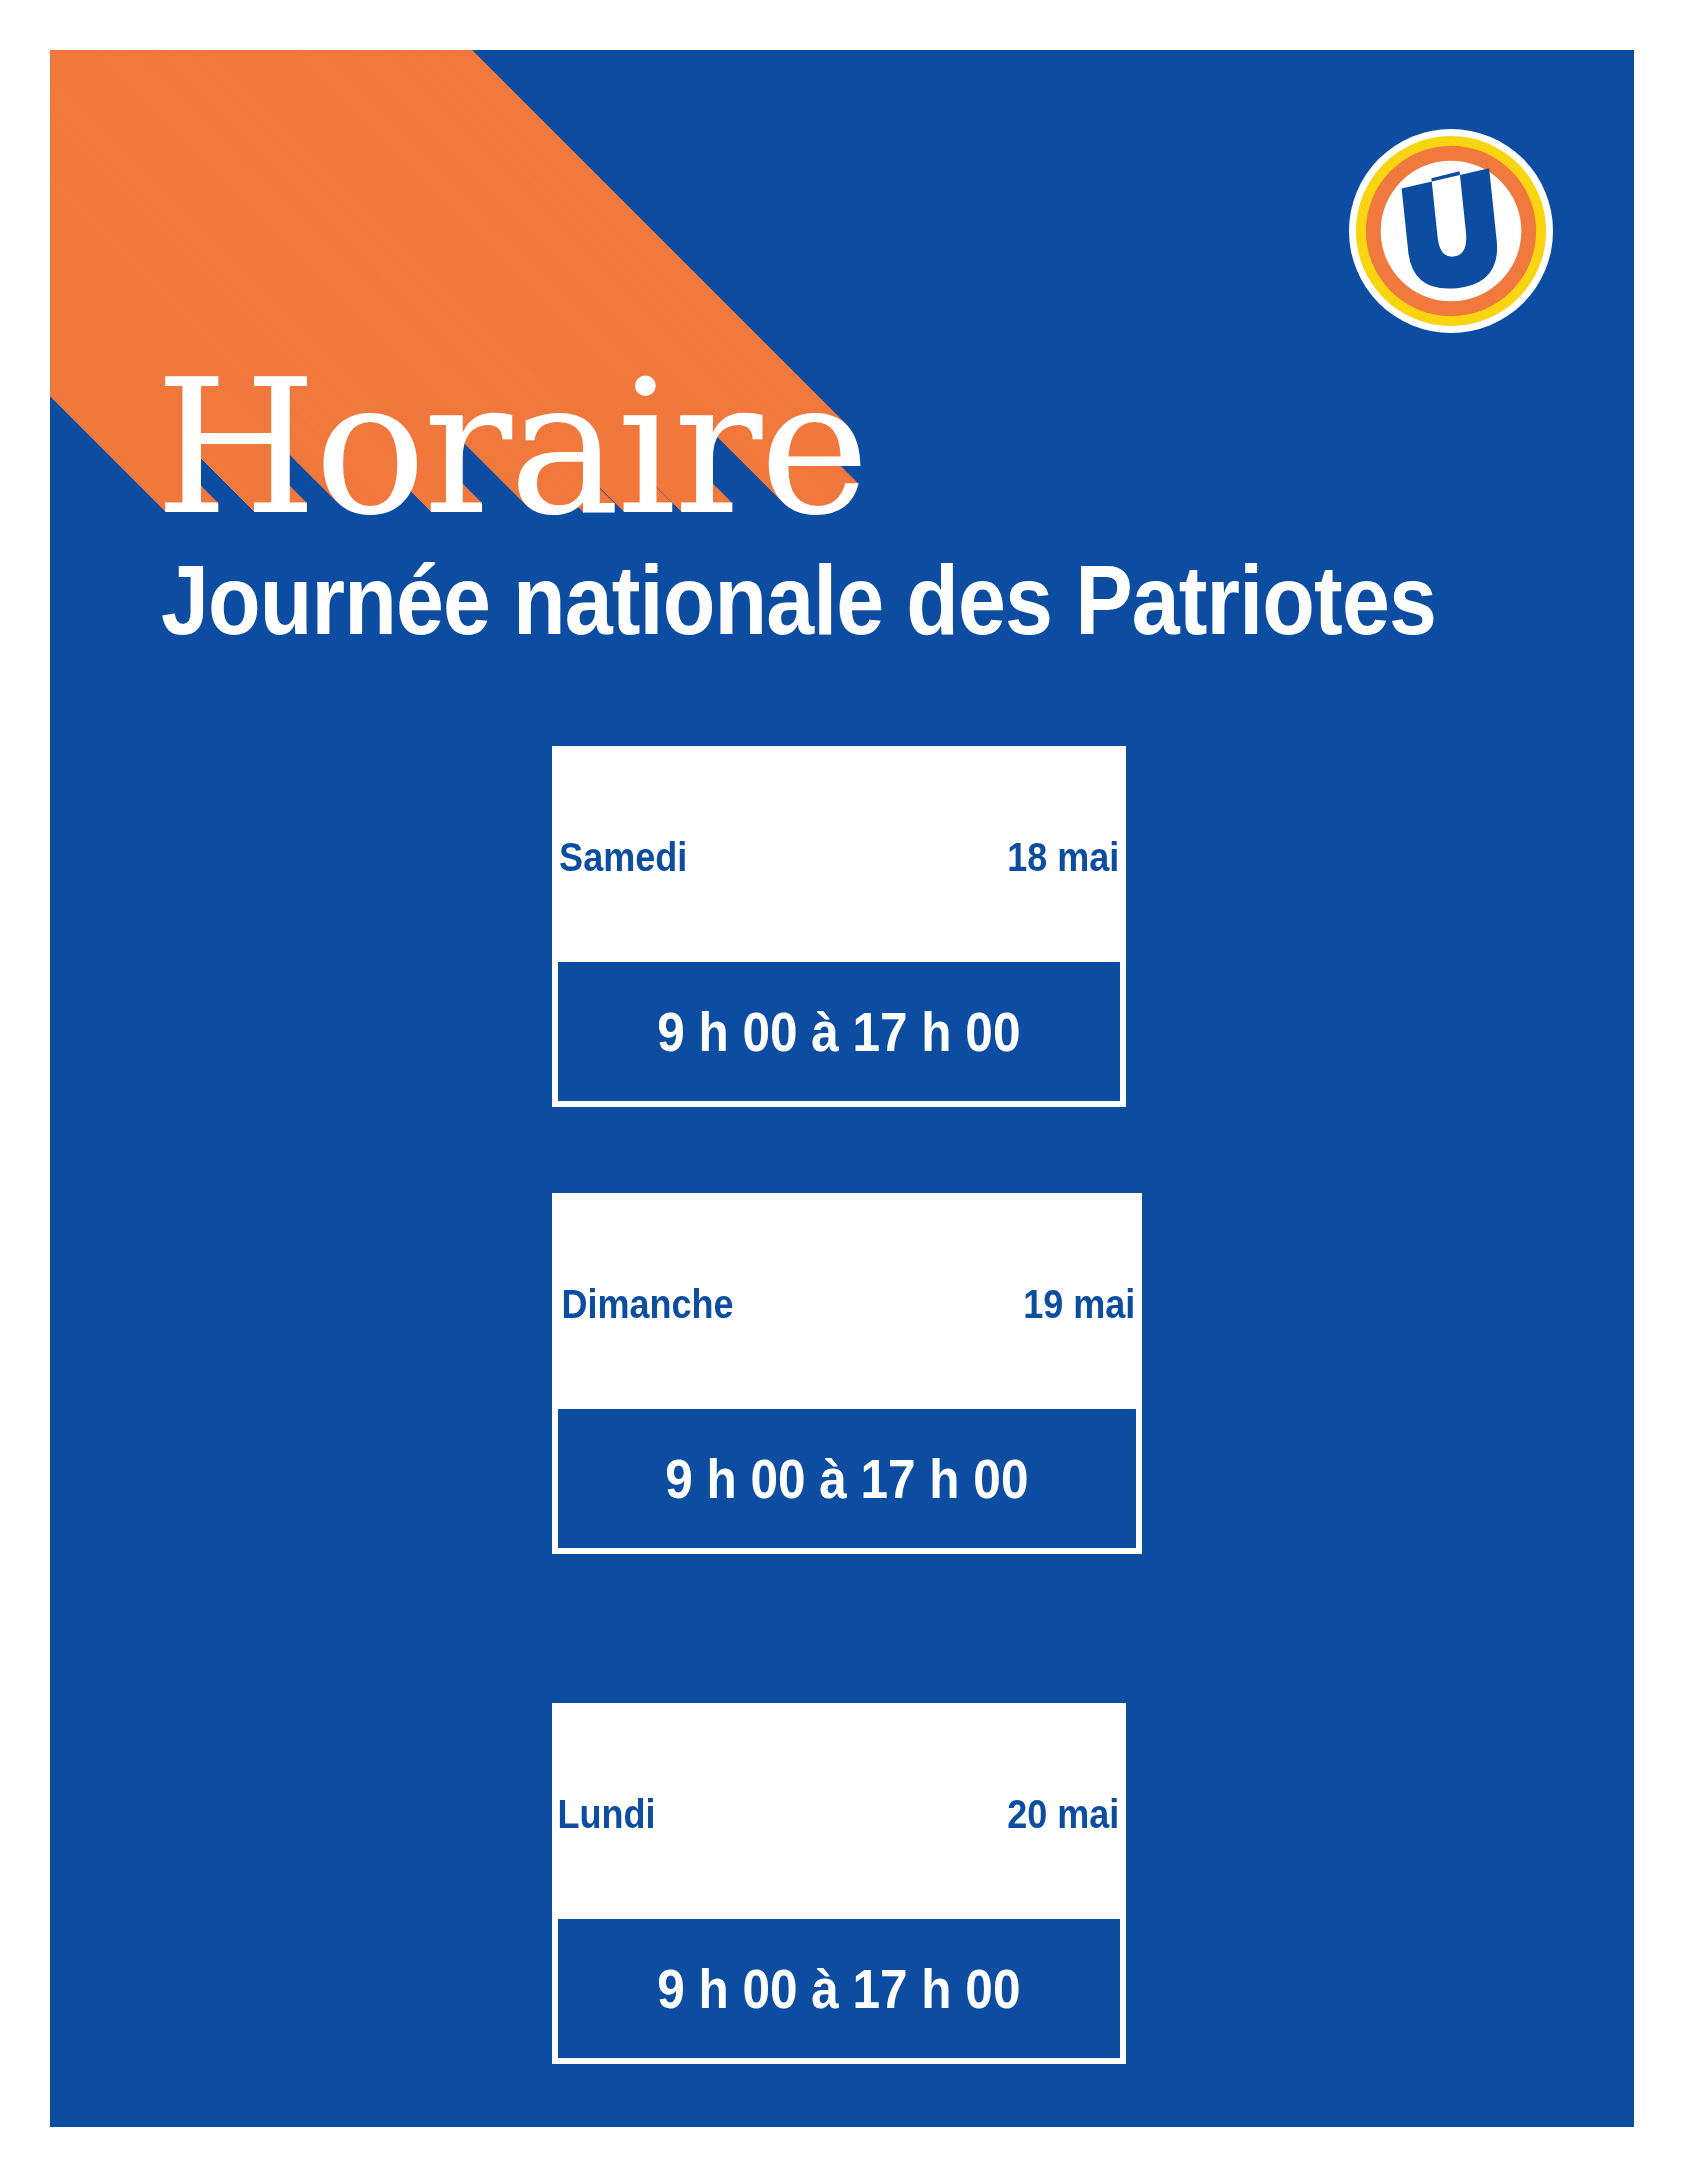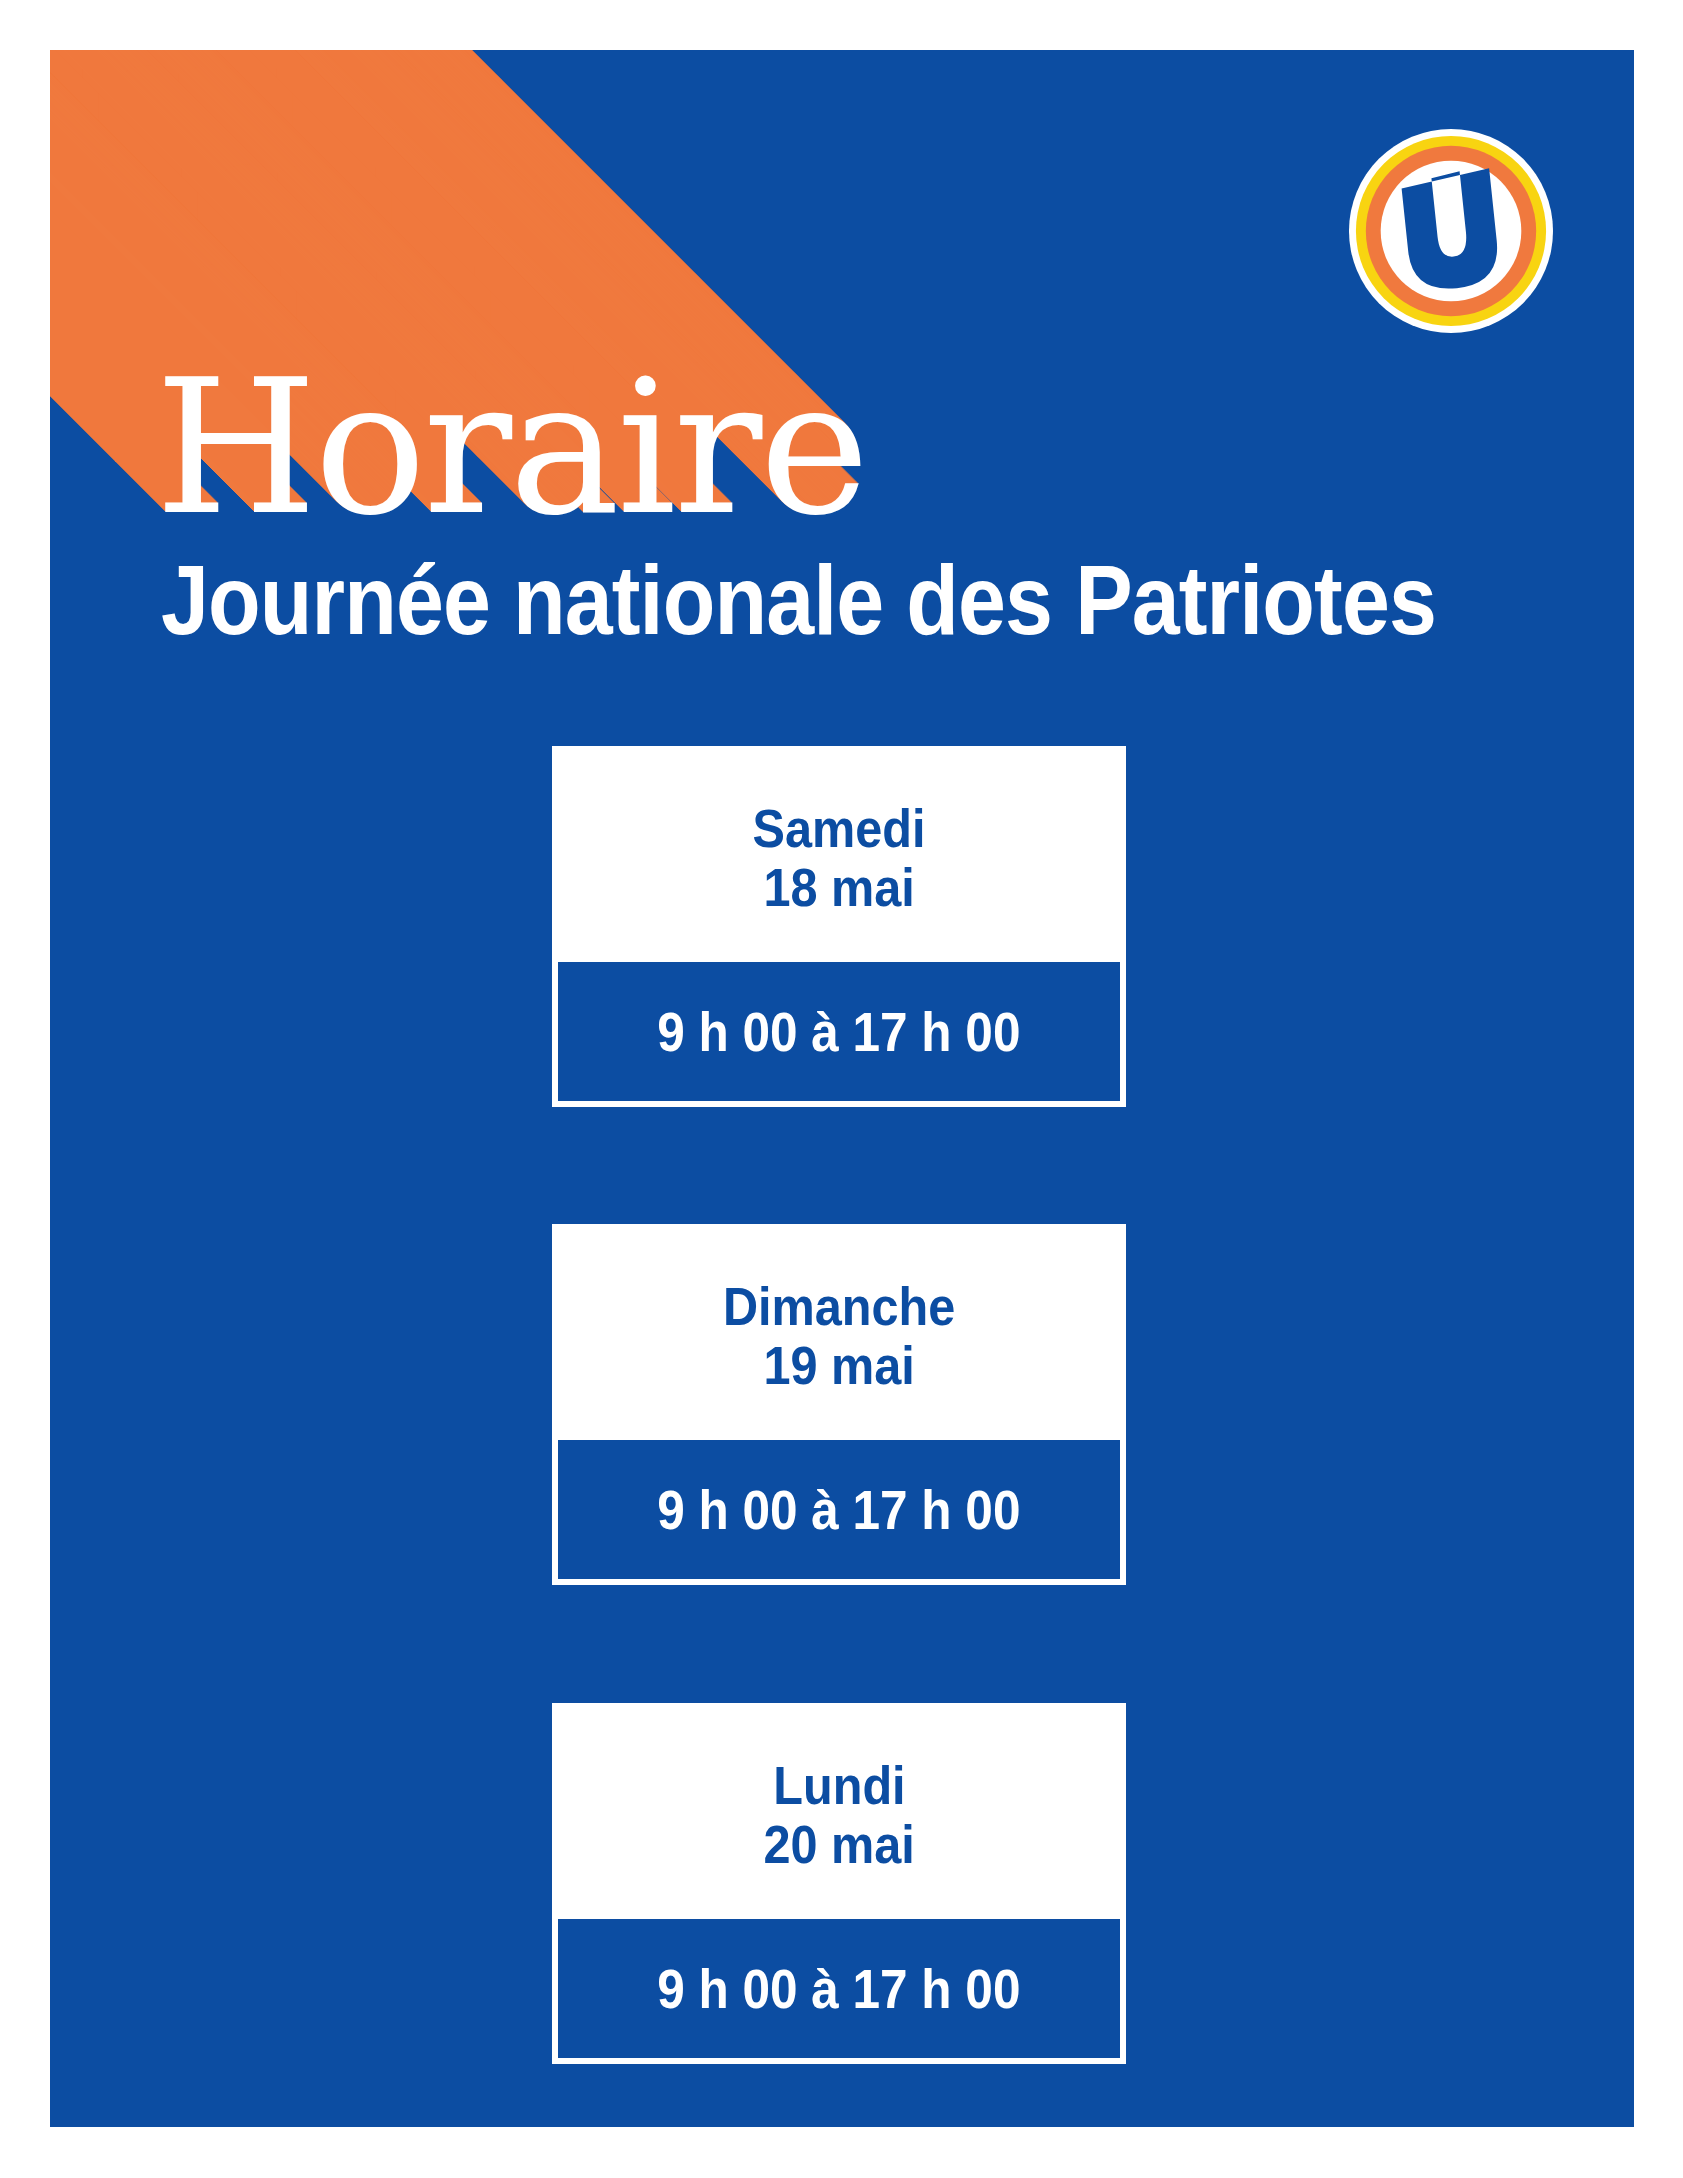--- a/index.html
+++ b/index.html
@@ -35,26 +35,26 @@
   .ring-outer{fill:var(--white);}
   .ring-yellow{fill:var(--yellow);}
   .ring-orange{fill:var(--orange);}
   .logo-disc{fill:var(--white);}
   .logo-u{fill:var(--blue);}
   .card{
     position:absolute;left:502px;width:574px;height:361px;
     background:var(--white);z-index:3;
   }
   .card-1{top:696px;}
-  .card-2{top:1174px;}
+  .card-2{top:1143px;padding-left:16px;}
   .card-3{top:1653px;}
   .day-section{
     position:absolute;left:0;right:0;top:0;height:223px;
-    display:flex;flex-direction:column;align-items:center;justify-content:center;
-    color:var(--blue);font-weight:700;font-size:54px;line-height:59px;
+    display:flex;flex-direction:row;align-items:center;justify-content:space-between;
+    color:var(--blue);font-weight:700;font-size:40px;line-height:59px;
     text-align:center;
   }
   .hours-bar{
     position:absolute;left:6px;right:6px;bottom:6px;height:139px;
     background:var(--blue);
     display:flex;align-items:center;justify-content:center;
   }
   .hours-label{
     color:var(--white);font-weight:700;font-size:55px;letter-spacing:0px;
   }

